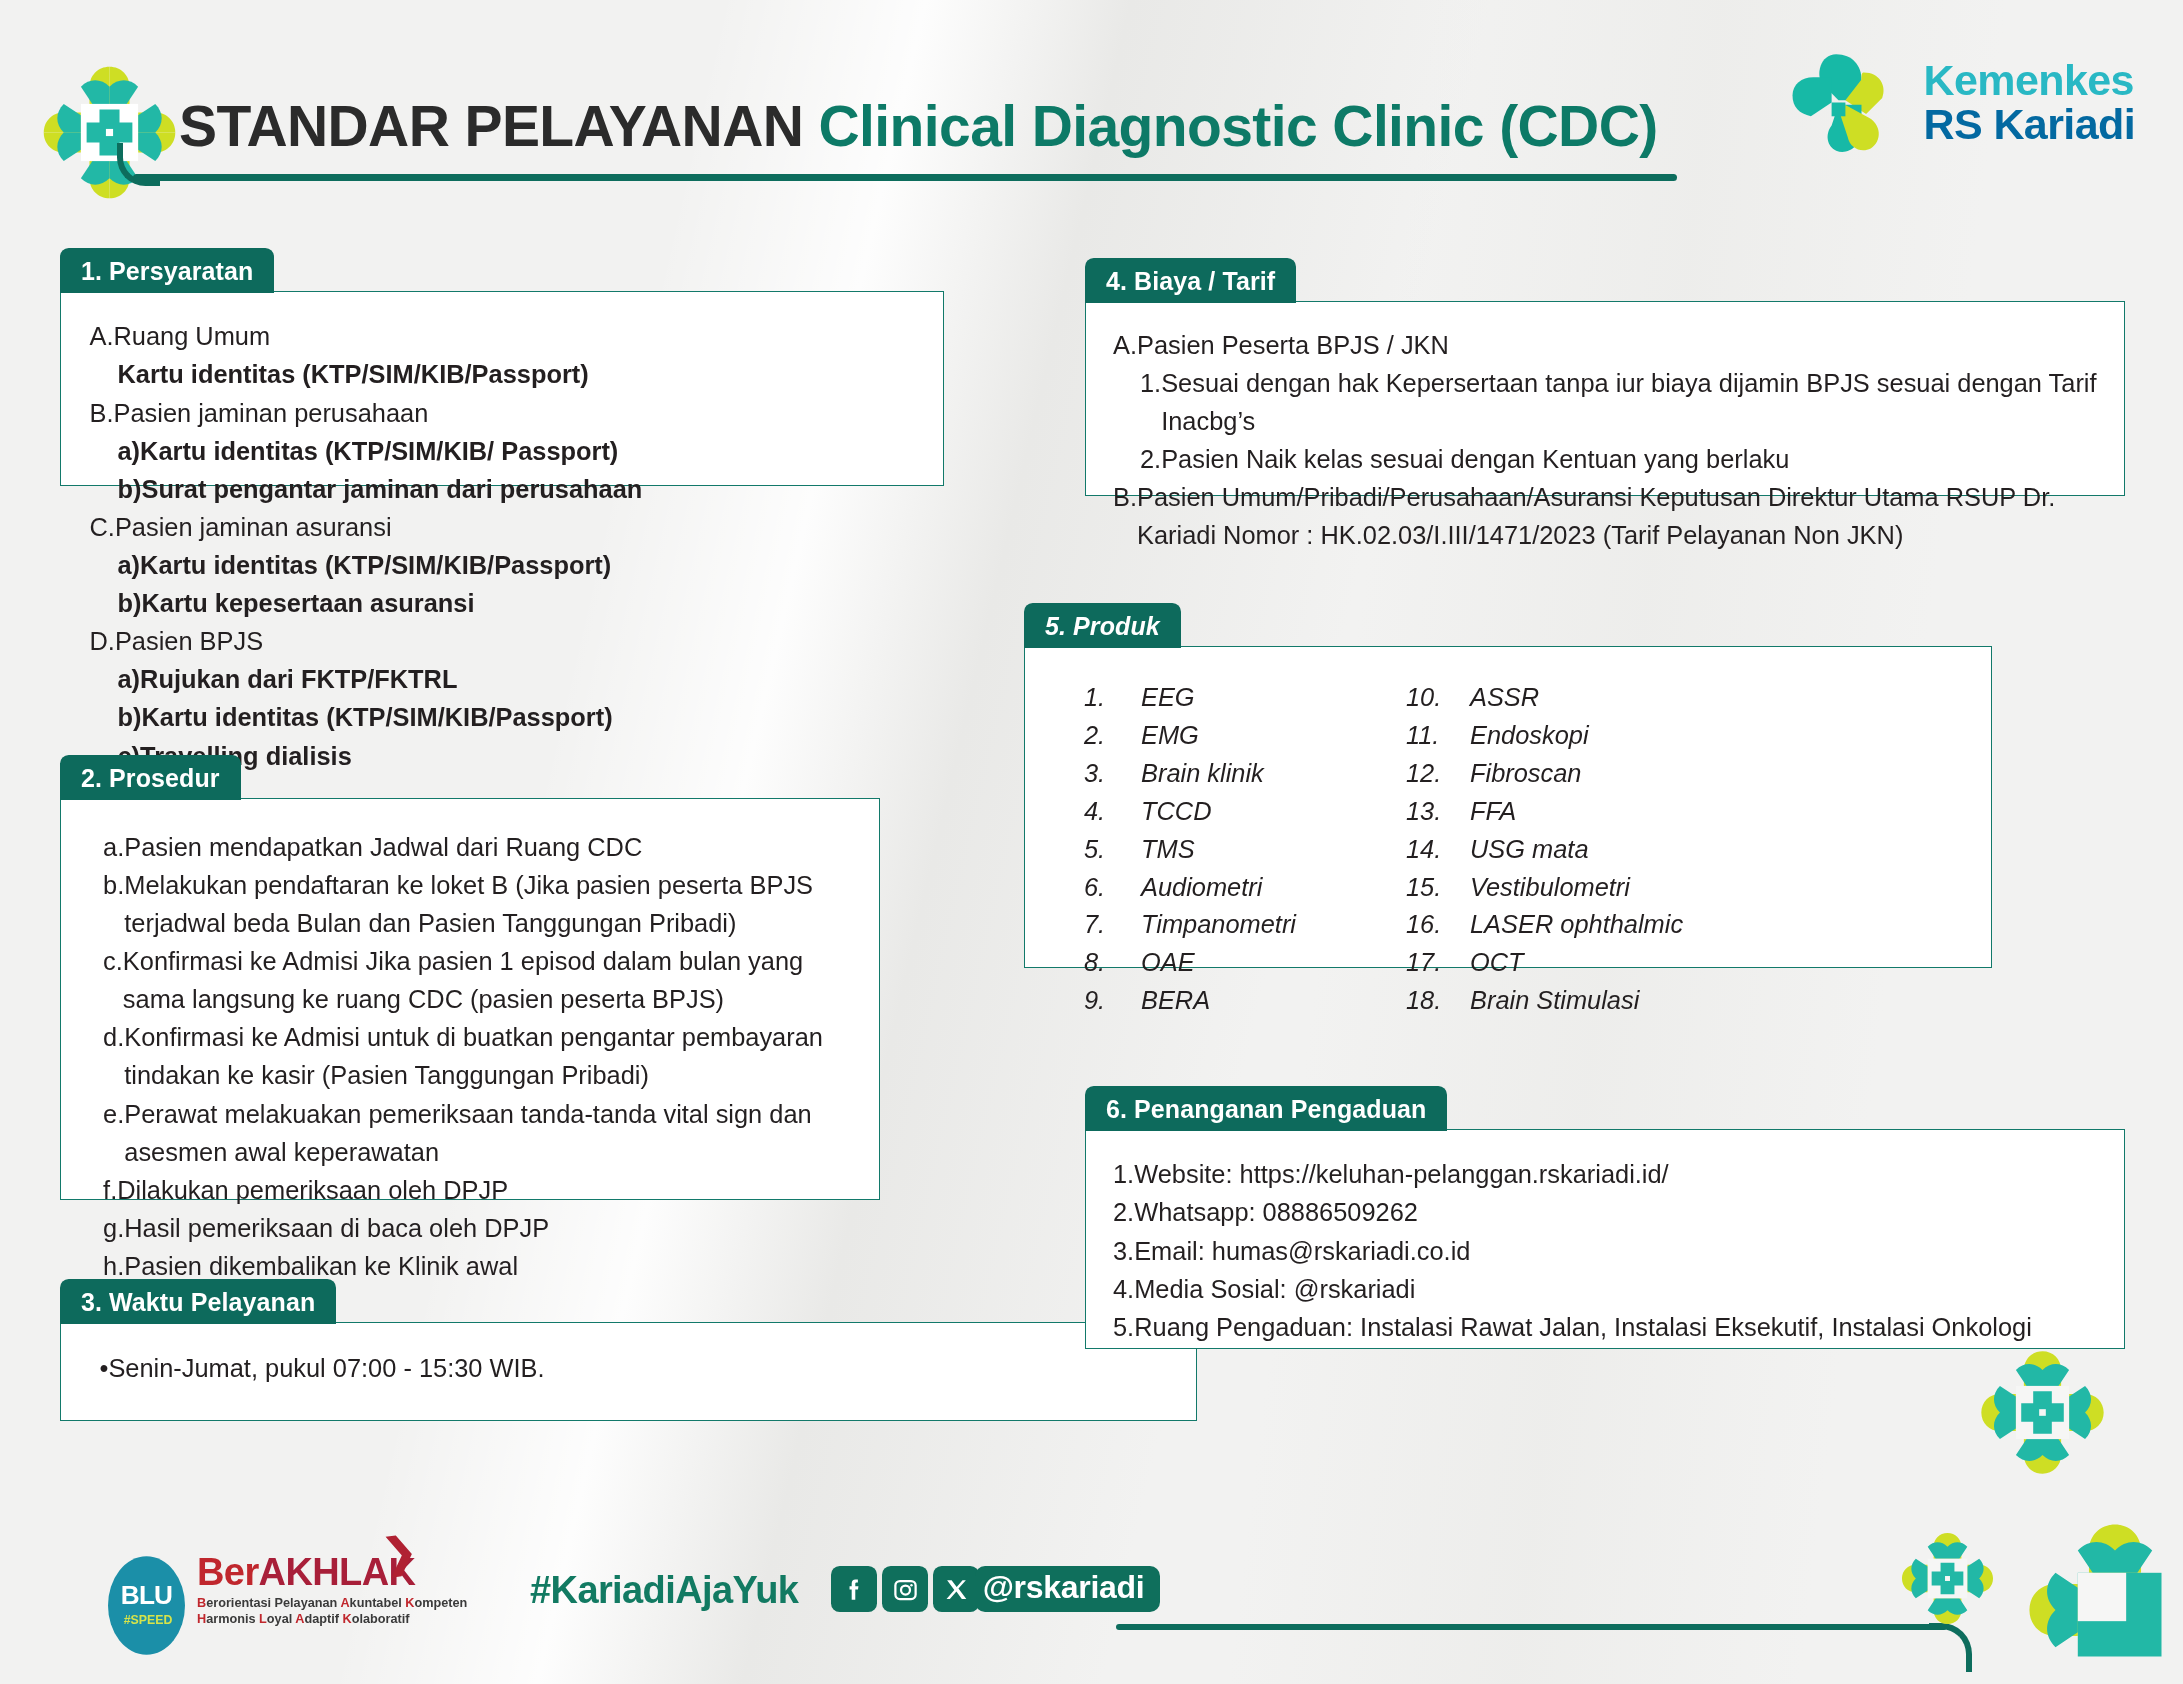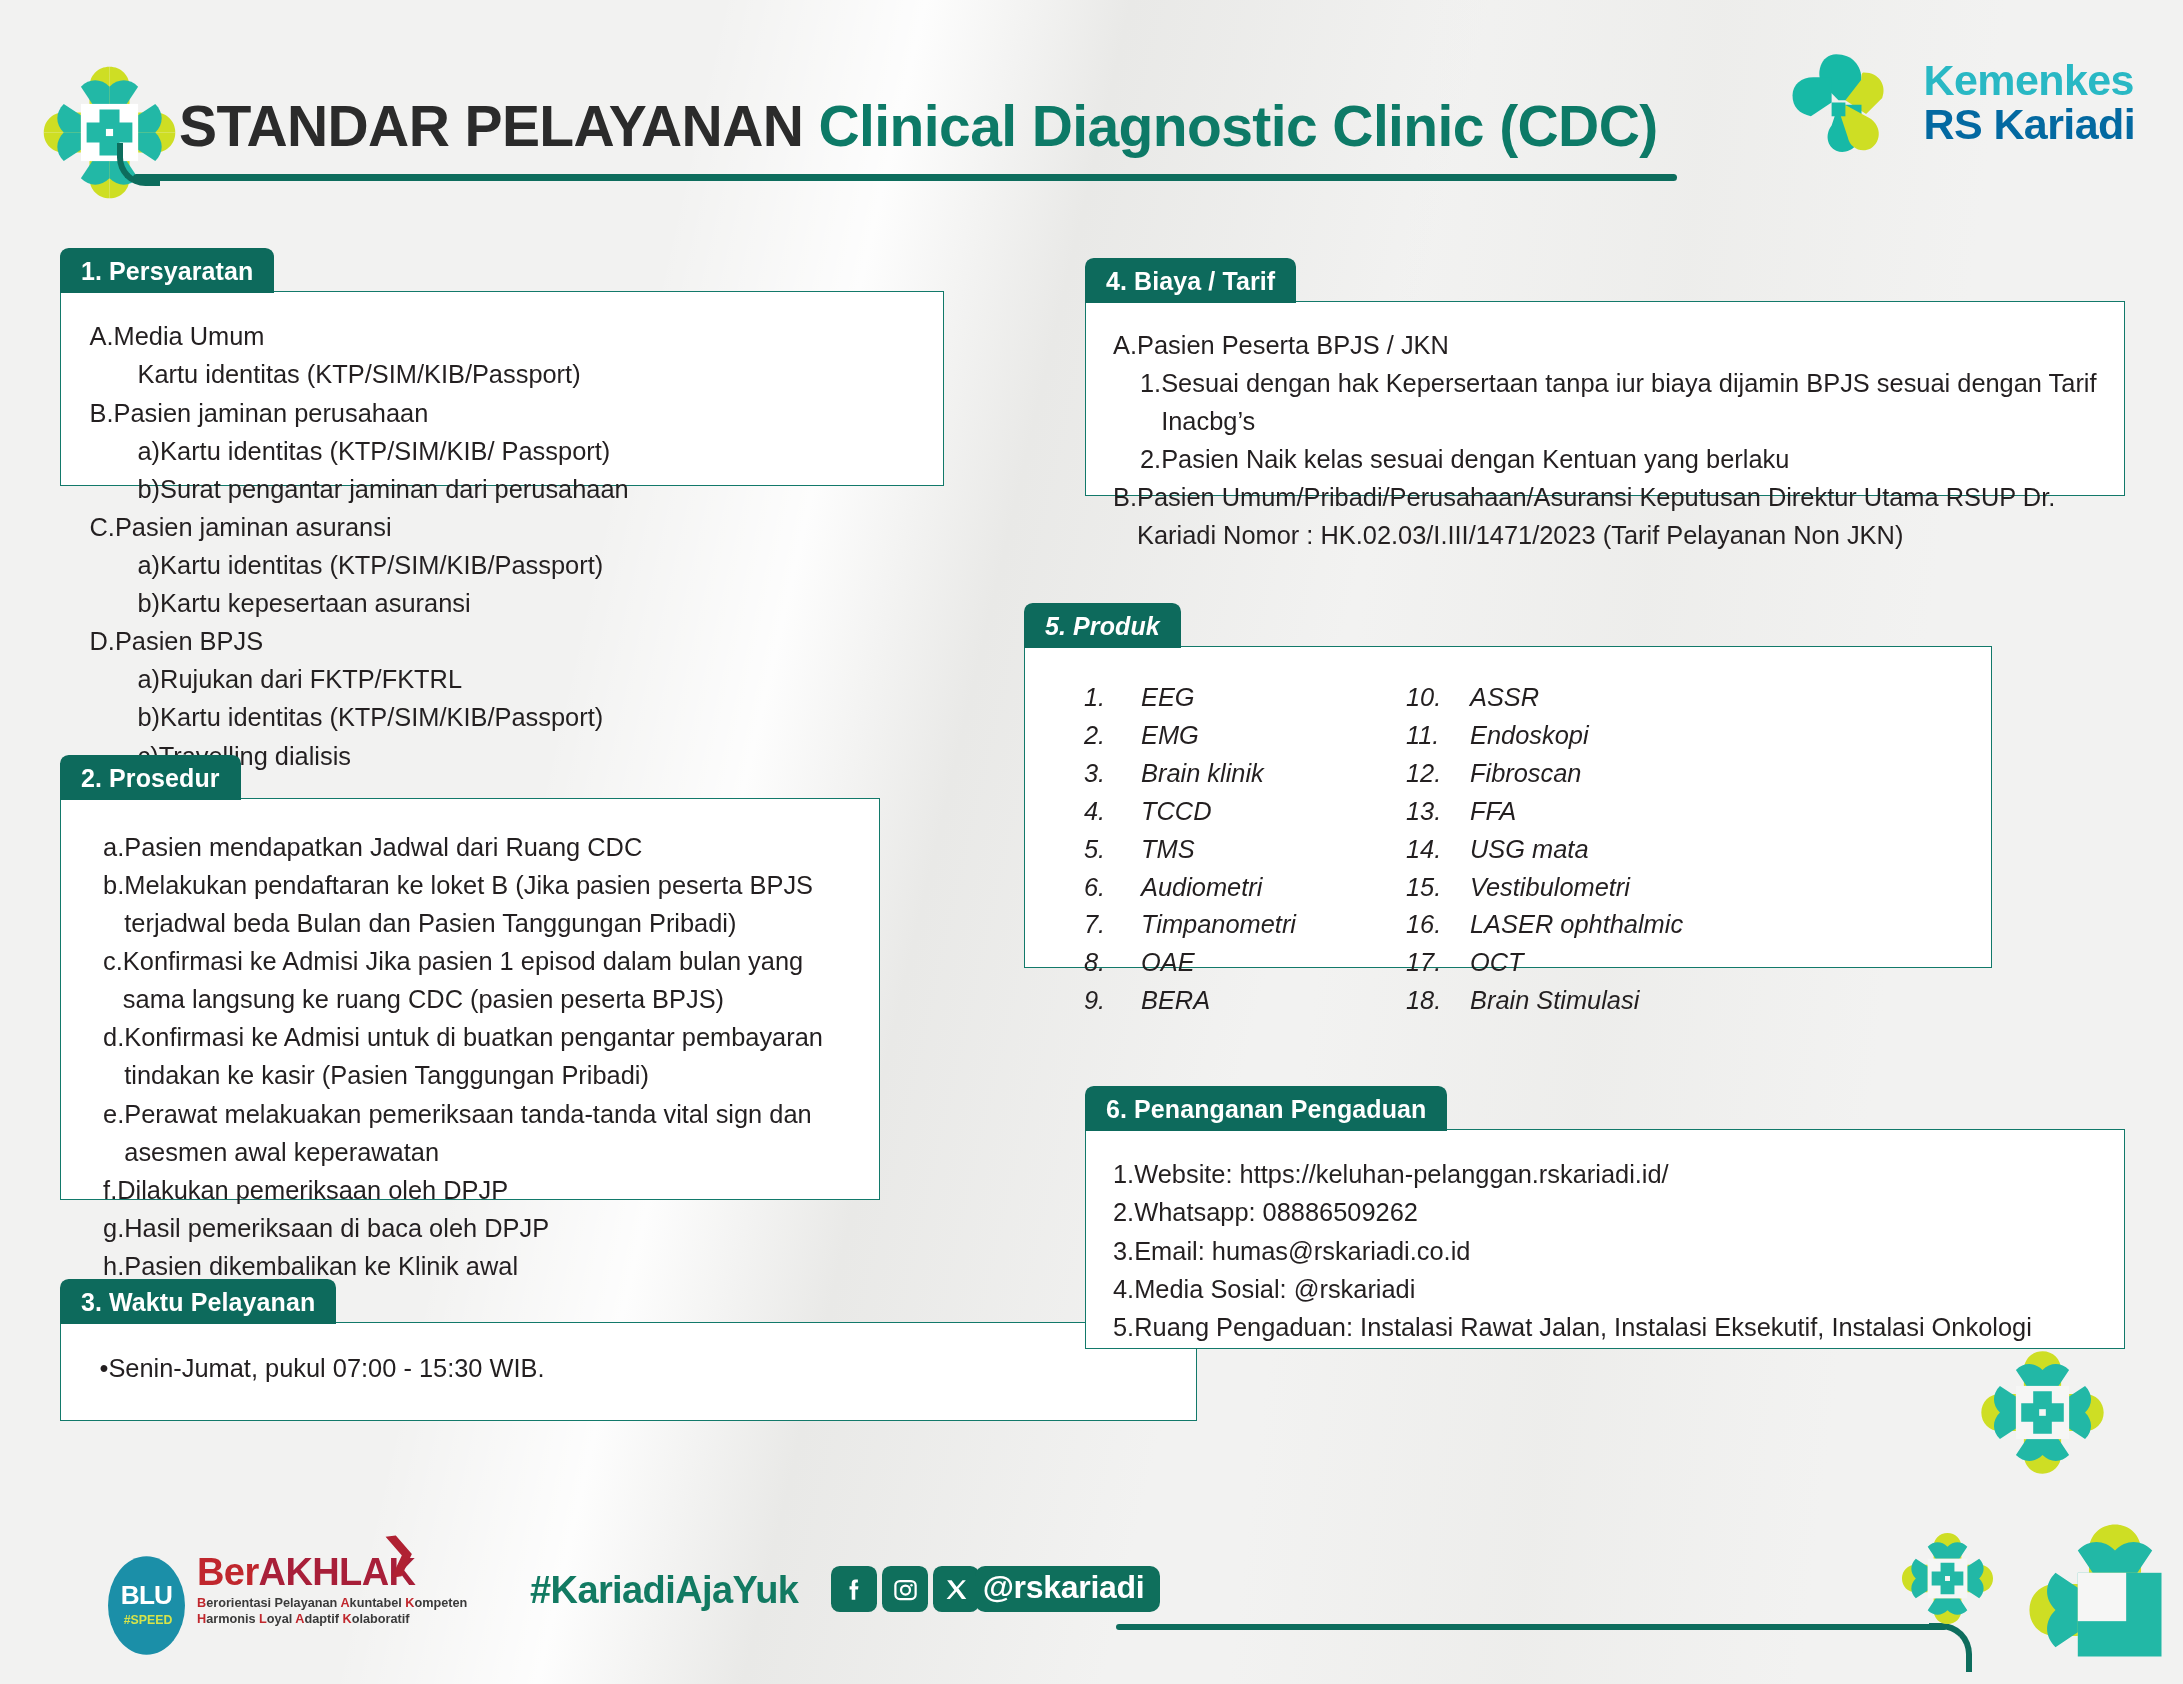--- a/index.html
+++ b/index.html
@@ -46,21 +46,21 @@
   }
   .card .body{
     background:#fff;border:1.9px solid #12796a;
     margin-top:-1.9px;position:relative;z-index:2;
     box-sizing:border-box;
   }
   .txt{font-size:25.4px;color:#231f20;line-height:1.50;}
   .row{display:flex;}
   .row .mk{flex:0 0 auto;}
   .ind0{margin-left:0;}
-  .ind1{margin-left:48px;}
+  .ind1{margin-left:28px;font-weight:bold;}
 
   
   #sec1{left:60px;top:248px;width:884px;}
   #sec1 .body{height:195px;padding:25px 28.5px 0 28.5px;}
   #sec2{left:60px;top:755px;width:820px;}
   #sec2 .body{height:402px;padding:28.5px 28.5px 0 28.5px;}
   #sec3{left:60px;top:1279px;width:1137px;}
   #sec3 .body{height:99px;padding:26px 28.5px 0 28.5px;}
 
   
@@ -166,21 +166,21 @@
     </div>
   </div>
 </div>
 
 <div class="card" id="sec1">
   <div class="tab">1. Persyaratan</div>
   <div class="body">
     <div class="txt">
       <div class="row ind0">
           <span class="mk num">A.</span>
-          <span>Media Umum</span>
+          <span>Ruang Umum</span>
         </div>
       <div class="row ind1">
           <span>Kartu identitas (KTP/SIM/KIB/Passport)</span>
         </div>
       <div class="row ind0">
           <span class="mk num">B.</span>
           <span>Pasien jaminan perusahaan</span>
         </div>
       <div class="row ind1">
           <span class="mk num">a)</span>

